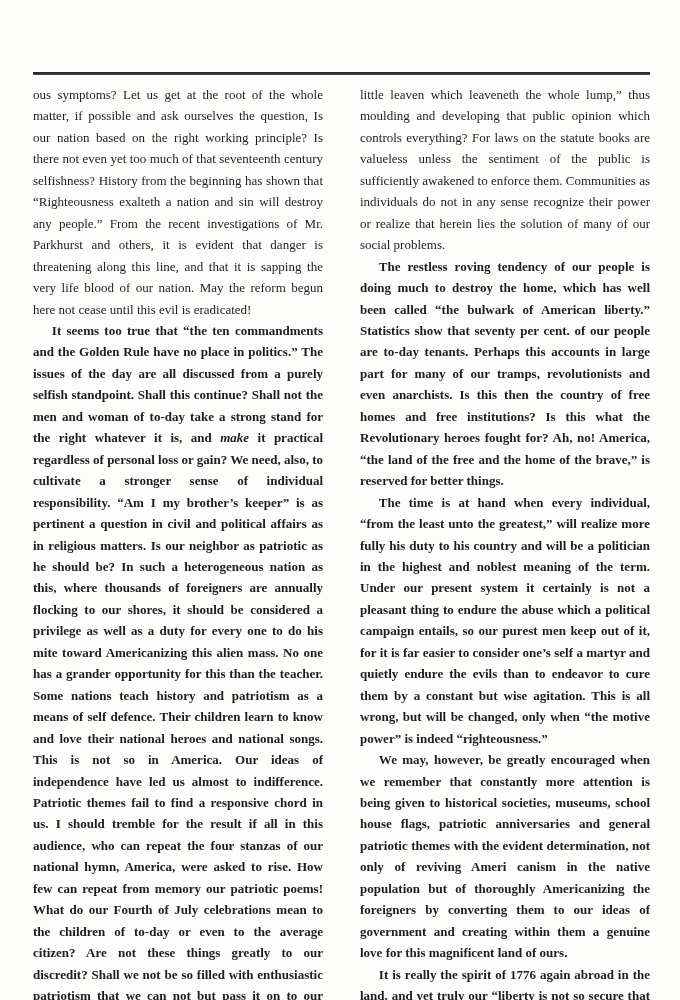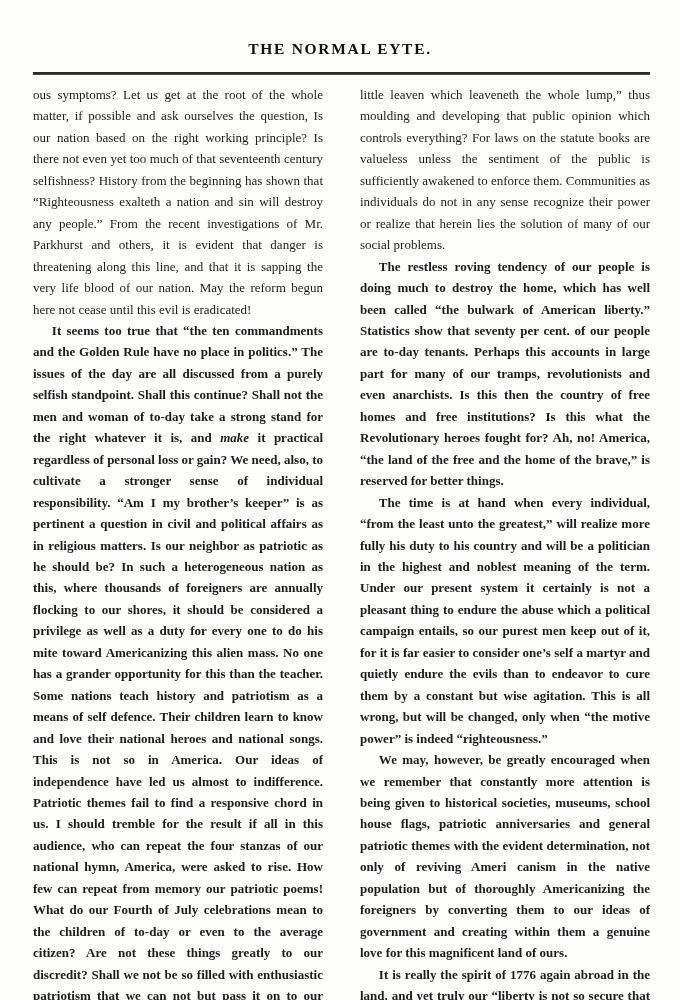--- a/index.html
+++ b/index.html
@@ -102,23 +102,20 @@
 
   em.emph {
     font-style: italic;
   }
 </style>
 </head>
 <body>
 
 <div class="page">
 
-  <div class="masthead">
-    <span class="masthead-title">THE NORMAL EYTE.</span>
-  </div>
 
   <div class="head-rule">
     <div class="rule-thick"></div>
     <div class="rule-thin"></div>
   </div>
 
   <div class="columns">
 
     <div class="column">
       <p>ous symptoms? Let us get at the root of the whole matter, if possible and ask ourselves the question, Is our nation based on the right working principle? Is there not even yet too much of that seventeenth century selfishness? History from the beginning has shown that “Righteousness exalteth a nation and sin will destroy any people.” From the recent investigations of Mr. Parkhurst and others, it is evident that danger is threatening along this line, and that it is sapping the very life blood of our nation. May the reform begun here not cease until this evil is eradicated!</p>

